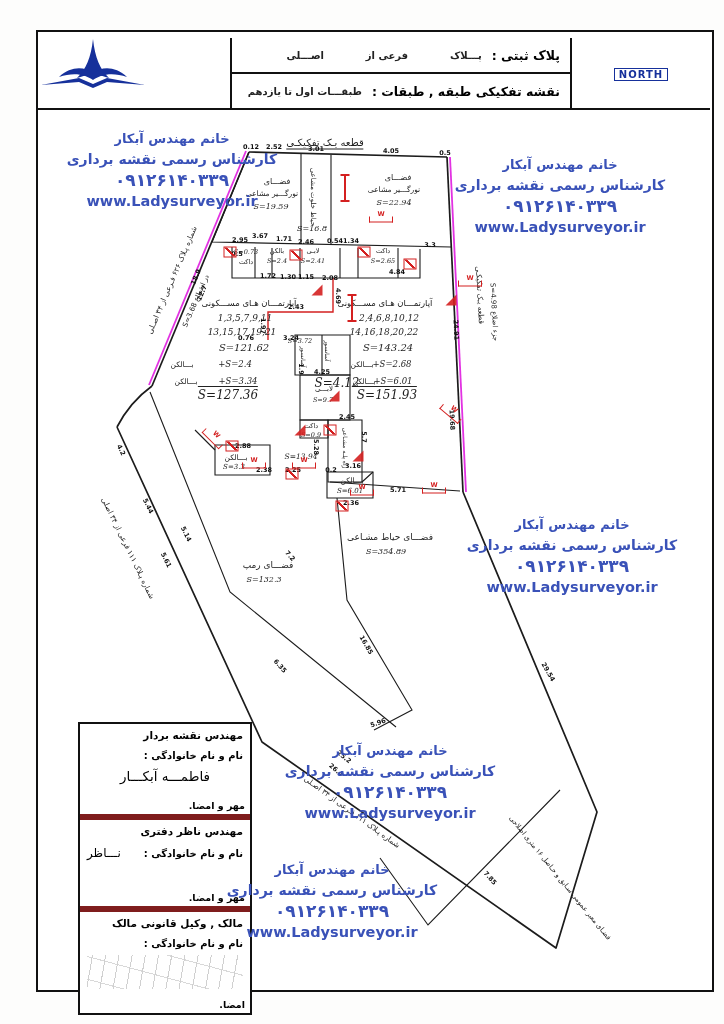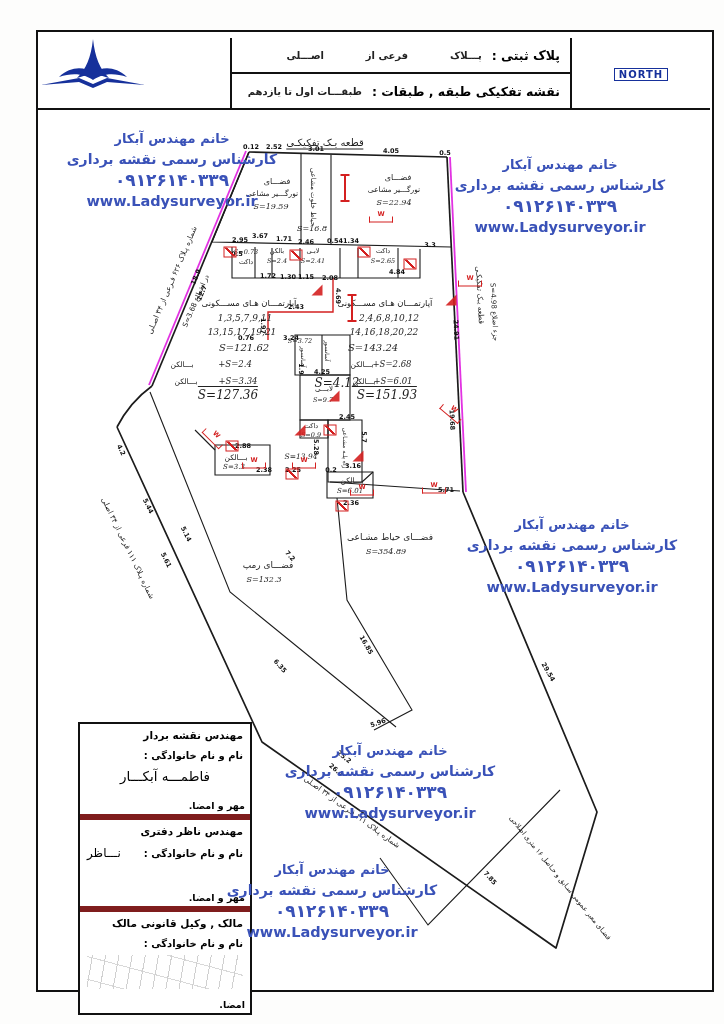--- a/index.html
+++ b/index.html
@@ -179,21 +179,21 @@
       <div class="lbl i" style="left: 242px; top: 332px; transform: translate(-50%, -50%) rotate(0deg); font-size: 9px;">13,15,17,19,21</div>
       <div class="lbl i" style="left: 244px; top: 347px; transform: translate(-50%, -50%) rotate(0deg); font-size: 10px;">S=121.62</div>
       <div class="lbl" style="left: 182px; top: 364px; transform: translate(-50%, -50%) rotate(0deg); font-size: 7.5px;">بـــالکن</div>
       <div class="lbl i" style="left: 235px; top: 364px; transform: translate(-50%, -50%) rotate(0deg); font-size: 8.5px;">+S=2.4</div>
       <div class="lbl" style="left: 186px; top: 381px; transform: translate(-50%, -50%) rotate(0deg); font-size: 7.5px;">بـــالکن</div>
       <div class="lbl i" style="left: 238px; top: 381px; transform: translate(-50%, -50%) rotate(0deg); font-size: 8.5px;">+S=3.34</div>
       <div class="lbl i sum" style="left: 228px; top: 394px; transform: translate(-50%, -50%) rotate(0deg); font-size: 12px;">S=127.36</div>
       <div class="lbl" style="left: 385px; top: 303px; transform: translate(-50%, -50%) rotate(0deg); font-size: 8.5px;">آپارتمـــان هـای مســـکونی</div>
       <div class="lbl i" style="left: 389px; top: 318px; transform: translate(-50%, -50%) rotate(0deg); font-size: 9px;">2,4,6,8,10,12</div>
       <div class="lbl i" style="left: 384px; top: 332px; transform: translate(-50%, -50%) rotate(0deg); font-size: 9px;">14,16,18,20,22</div>
-      <div class="lbl i" style="left: 373px; top: 347px; transform: translate(-50%, -50%) rotate(0deg); font-size: 10px;">S=143.24</div>
+      <div class="lbl i" style="left: 388px; top: 347px; transform: translate(-50%, -50%) rotate(0deg); font-size: 10px;">S=143.24</div>
       <div class="lbl" style="left: 362px; top: 364px; transform: translate(-50%, -50%) rotate(0deg); font-size: 7.5px;">بـــالکن</div>
       <div class="lbl i" style="left: 392px; top: 364px; transform: translate(-50%, -50%) rotate(0deg); font-size: 8.5px;">+S=2.68</div>
       <div class="lbl" style="left: 364px; top: 381px; transform: translate(-50%, -50%) rotate(0deg); font-size: 7.5px;">بـــالکن</div>
       <div class="lbl i" style="left: 393px; top: 381px; transform: translate(-50%, -50%) rotate(0deg); font-size: 8.5px;">+S=6.01</div>
       <div class="lbl i sum" style="left: 387px; top: 394px; transform: translate(-50%, -50%) rotate(0deg); font-size: 12px;">S=151.93</div>
       <div class="lbl i" style="left: 300px; top: 341px; transform: translate(-50%, -50%) rotate(0deg); font-size: 6.5px;">S=3.72</div>
       <div class="lbl" style="left: 303px; top: 357px; transform: translate(-50%, -50%) rotate(90deg); font-size: 6px;">آسانسور</div>
       <div class="lbl" style="left: 327px; top: 351px; transform: translate(-50%, -50%) rotate(90deg); font-size: 6px;">آسانسور</div>
       <div class="lbl i" style="left: 337px; top: 357px; transform: translate(-50%, -50%) rotate(0deg); font-size: 12px; margin-top: 26px;">S=4.12</div>
       <div class="lbl" style="left: 324px; top: 389px; transform: translate(-50%, -50%) rotate(0deg); font-size: 7px;">لابـــی</div>
@@ -243,21 +243,21 @@
       <div class="dim" style="left: 301px; top: 369px; transform: translate(-50%, -50%) rotate(90deg);">1.9</div>
       <div class="dim" style="left: 322px; top: 372px; transform: translate(-50%, -50%) rotate(0deg);">4.25</div>
       <div class="dim" style="left: 347px; top: 417px; transform: translate(-50%, -50%) rotate(0deg);">2.45</div>
       <div class="dim" style="left: 316px; top: 447px; transform: translate(-50%, -50%) rotate(90deg);">5.28</div>
       <div class="dim" style="left: 364px; top: 437px; transform: translate(-50%, -50%) rotate(90deg);">5.7</div>
       <div class="dim" style="left: 243px; top: 446px; transform: translate(-50%, -50%) rotate(0deg);">2.88</div>
       <div class="dim" style="left: 353px; top: 466px; transform: translate(-50%, -50%) rotate(0deg);">3.16</div>
       <div class="dim" style="left: 331px; top: 470px; transform: translate(-50%, -50%) rotate(0deg);">0.2</div>
       <div class="dim" style="left: 293px; top: 470px; transform: translate(-50%, -50%) rotate(0deg);">2.25</div>
       <div class="dim" style="left: 264px; top: 470px; transform: translate(-50%, -50%) rotate(0deg);">2.38</div>
-      <div class="dim" style="left: 398px; top: 490px; transform: translate(-50%, -50%) rotate(0deg); margin-left: 48px;">5.71</div>
+      <div class="dim" style="left: 398px; top: 490px; transform: translate(-50%, -50%) rotate(0deg);">5.71</div>
       <div class="dim" style="left: 351px; top: 503px; transform: translate(-50%, -50%) rotate(0deg);">2.36</div>
       <div class="dim" style="left: 196px; top: 277px; transform: translate(-50%, -50%) rotate(-67deg);">18.9</div>
       <div class="dim" style="left: 202px; top: 293px; transform: translate(-50%, -50%) rotate(-67deg);">12.7</div>
       <div class="dim" style="left: 456px; top: 330px; transform: translate(-50%, -50%) rotate(87deg);">24.91</div>
       <div class="dim" style="left: 452px; top: 420px; transform: translate(-50%, -50%) rotate(87deg);">19.68</div>
       <div class="dim" style="left: 121px; top: 450px; transform: translate(-50%, -50%) rotate(64deg);">4.2</div>
       <div class="dim" style="left: 148px; top: 506px; transform: translate(-50%, -50%) rotate(64deg);">5.44</div>
       <div class="dim" style="left: 186px; top: 534px; transform: translate(-50%, -50%) rotate(64deg);">5.14</div>
       <div class="dim" style="left: 166px; top: 560px; transform: translate(-50%, -50%) rotate(64deg);">5.61</div>
       <div class="dim" style="left: 290px; top: 556px; transform: translate(-50%, -50%) rotate(48deg);">7.2</div>

